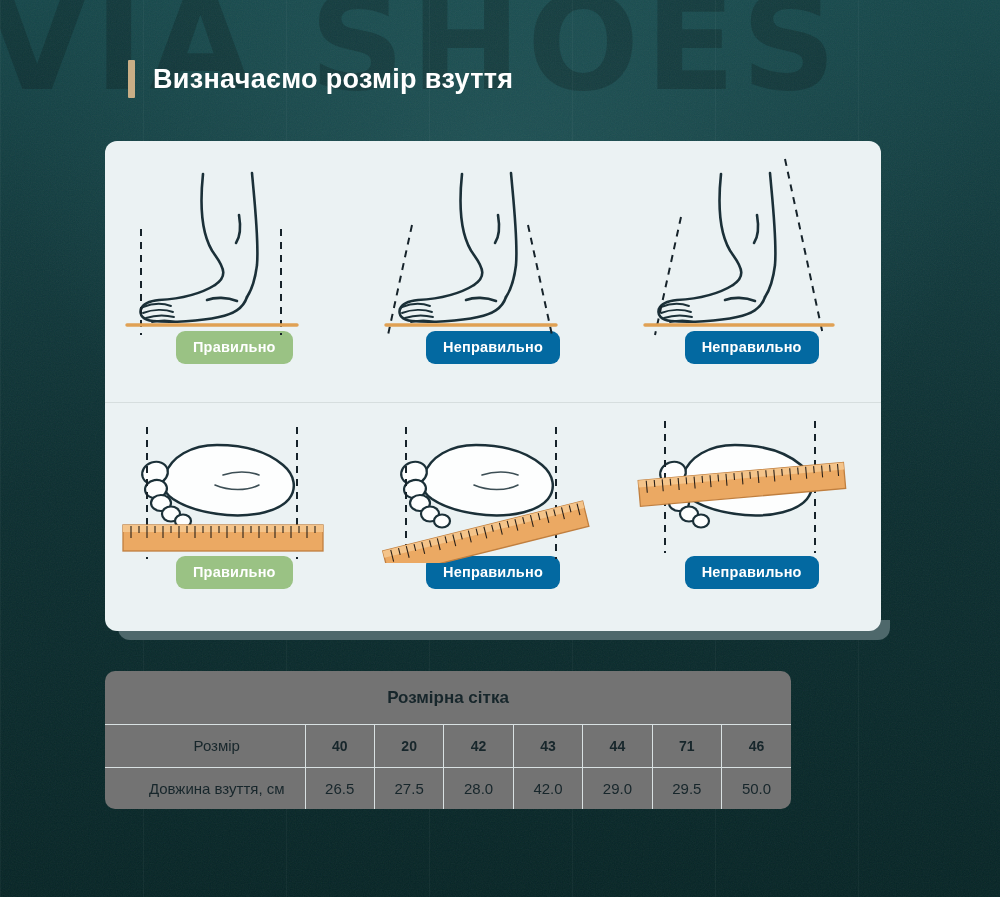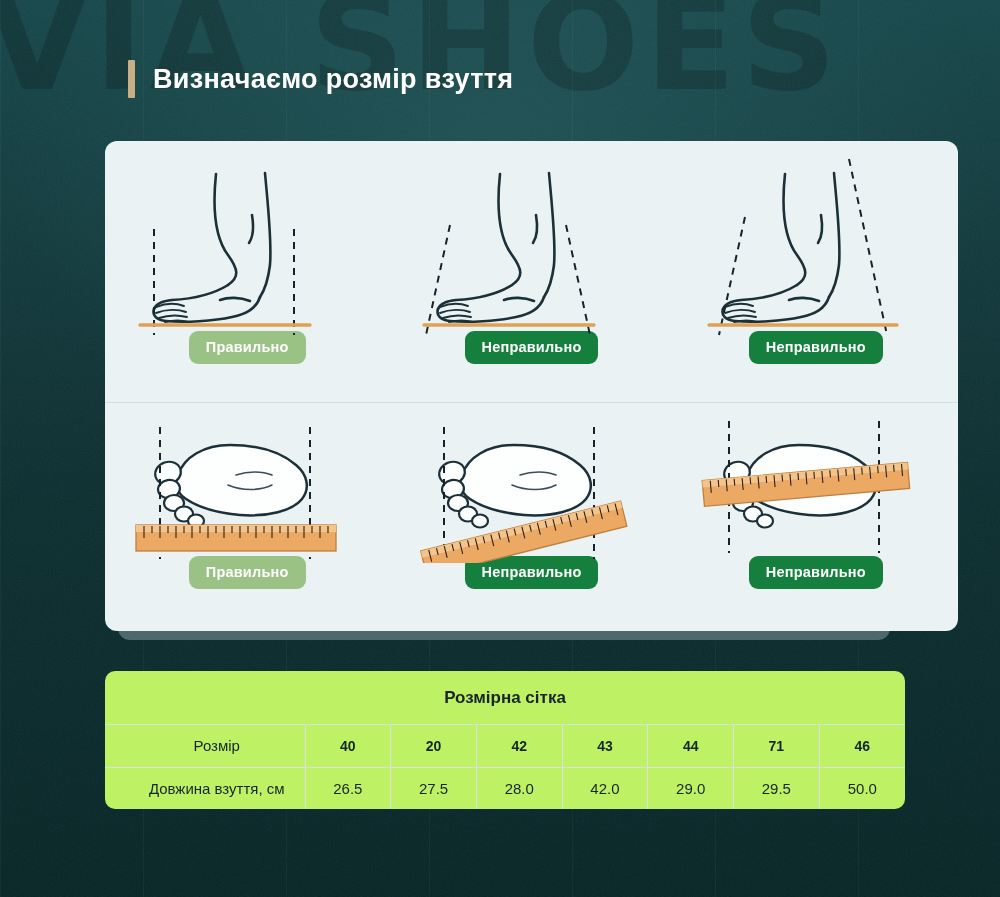--- a/index.html
+++ b/index.html
@@ -57,21 +57,21 @@
   .card-shadow-layer {
     position: absolute;
     left: 118px; top: 620px;
     width: 772px; height: 20px;
     background: #4e686b;
     border-radius: 0 0 12px 12px;
   }
   .illu-card {
     position: absolute;
     left: 105px; top: 141px;
-    width: 853px; height: 490px;
+    width: 776px; height: 490px;
     background: #ebf2f3;
     border-radius: 12px;
     overflow: hidden;
   }
   .illu-divider {
     position: absolute; left: 0; top: 261px; width: 100%; height: 1px;
     background: #d6dede;
   }
   .illu-row {
     position: absolute; left: 0; width: 100%;
@@ -90,29 +90,29 @@
     display: inline-block;
     padding: 8px 17px 9px;
     border-radius: 9px;
     color: #ffffff;
     font-size: 14.5px;
     font-weight: 600;
     letter-spacing: .2px;
     white-space: nowrap;
   }
   .badge.ok   { background: #9ac284; }
-  .badge.bad  { background: #15803d; }
+  .badge.bad  { background: #0369a1; }
   .badge-wrap-top { margin-bottom: 38px; }
   .badge-wrap-bottom { margin-bottom: 42px; }
   
   .size-card {
     position: absolute;
     left: 105px; top: 671px;
-    width: 800px;
-    background: #bef264;
+    width: 686px;
+    background: #737373;
     border-radius: 10px;
     overflow: hidden;
   }
   .size-title {
     text-align: center;
     font-size: 17px;
     font-weight: 700;
     color: #17262b;
     padding: 17px 0 16px;
     border-bottom: 1px solid #d9e1e2;

